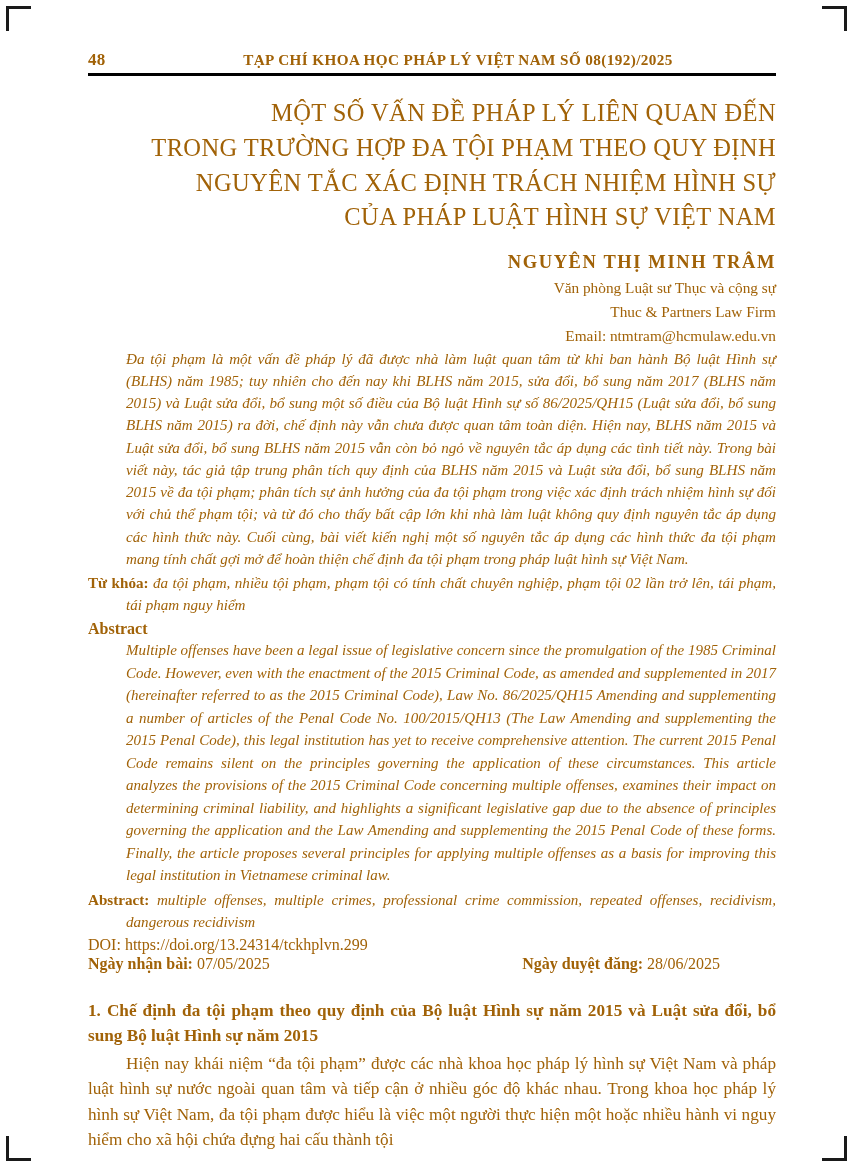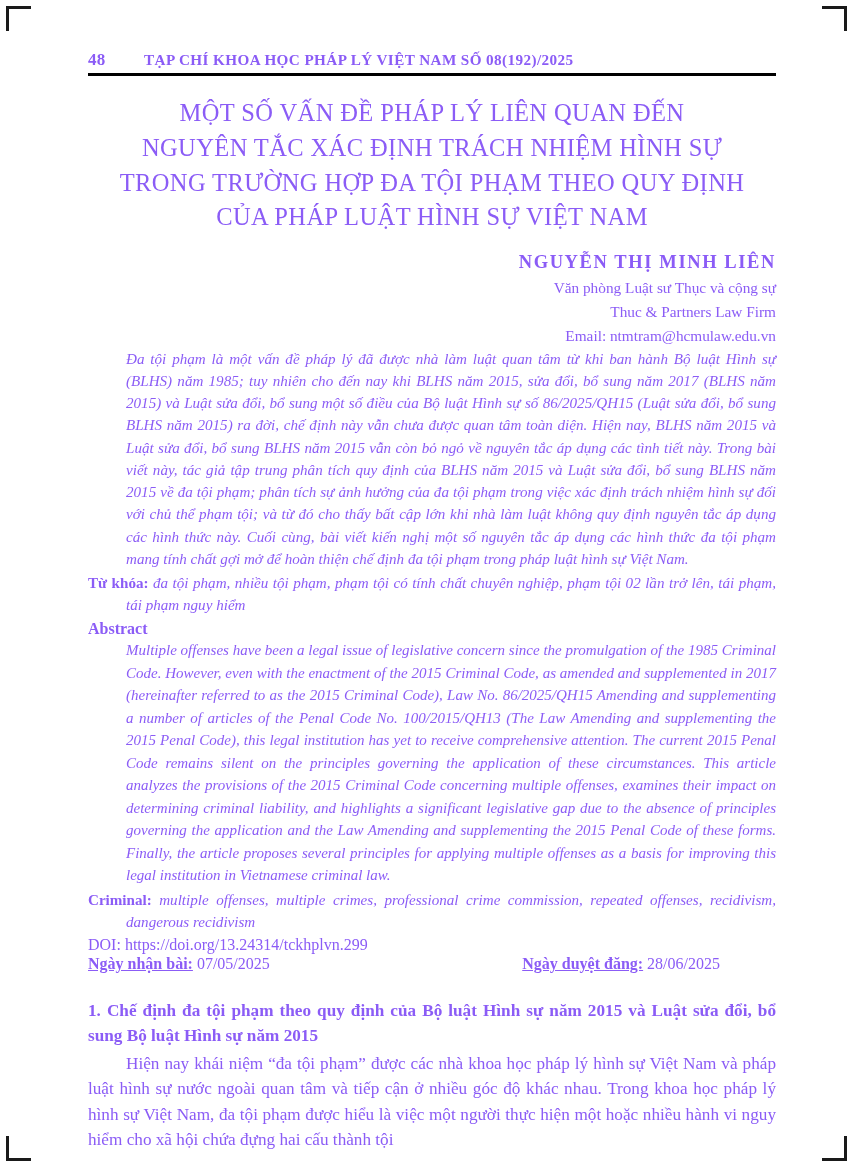--- a/index.html
+++ b/index.html
@@ -7,21 +7,21 @@
     padding: 0;
     background: #ffffff;
   }
   .page {
     position: relative;
     width: 853px;
     height: 1167px;
     background: #ffffff;
     overflow: hidden;
     font-family: "Liberation Serif", "DejaVu Serif", serif;
-    color: #8b5cf6;
+    color: #a16207;
   }
 
   
   .crop {
     position: absolute;
     width: 22px;
     height: 22px;
   }
   .crop.tl { top: 6px;    left: 6px;    border-top: 3px solid #1a1a1a; border-left: 3px solid #1a1a1a; }
   .crop.tr { top: 6px;    right: 6px;   border-top: 3px solid #1a1a1a; border-right: 3px solid #1a1a1a; }
@@ -44,36 +44,36 @@
     letter-spacing: 0.2px;
   }
   .runhead .folio {
     font-weight: bold;
     font-size: 17px;
     width: 56px;
     flex: none;
   }
   .runhead .journal {
     flex: 1;
-    text-align: left;
+    text-align: center;
     font-weight: bold;
     font-size: 15.2px;
     letter-spacing: 0.4px;
     padding-right: 4px;
   }
   .rule {
     margin-top: 3px;
     border-bottom: 3.2px solid #000;
     width: 100%;
   }
 
   
   .title {
     margin-top: 20px;
-    text-align: center;
+    text-align: right;
     font-size: 24.5px;
     line-height: 1.42;
     letter-spacing: 0.4px;
   }
   .title .ln { display: block; white-space: nowrap; }
 
   
   .author-block {
     margin-top: 14px;
     text-align: right;
@@ -128,21 +128,21 @@
     font-size: 16px;
     margin-top: 3px;
   }
   .dates {
     display: flex;
     font-size: 16px;
     margin-top: 1px;
   }
   .dates .left { flex: none; }
   .dates .right { margin-left: auto; padding-right: 56px; }
-  .dates .lbl { font-weight: bold; text-decoration: underline; }
+  .dates .lbl { font-weight: bold; }
 
   
   .head1 {
     font-weight: bold;
     font-size: 17.2px;
     line-height: 1.45;
     margin-top: 26px;
     text-align: justify;
   }
   .body-p {
@@ -167,44 +167,44 @@
   <div class="content">
 
     <div class="runhead">
       <span class="folio">48</span>
       <span class="journal">TẠP CHÍ KHOA HỌC PHÁP LÝ VIỆT NAM SỐ 08(192)/2025</span>
     </div>
     <div class="rule"></div>
 
     <div class="title">
       <span class="ln">MỘT SỐ VẤN ĐỀ PHÁP LÝ LIÊN QUAN ĐẾN</span>
+      <span class="ln">TRONG TRƯỜNG HỢP ĐA TỘI PHẠM THEO QUY ĐỊNH</span>
       <span class="ln">NGUYÊN TẮC XÁC ĐỊNH TRÁCH NHIỆM HÌNH SỰ</span>
-      <span class="ln">TRONG TRƯỜNG HỢP ĐA TỘI PHẠM THEO QUY ĐỊNH</span>
       <span class="ln">CỦA PHÁP LUẬT HÌNH SỰ VIỆT NAM</span>
     </div>
 
     <div class="author-block">
-      <div class="author-name">NGUYỄN THỊ MINH LIÊN</div>
+      <div class="author-name">NGUYÊN THỊ MINH TRÂM</div>
       <div class="author-aff">Văn phòng Luật sư Thục và cộng sự</div>
       <div class="author-aff">Thuc &amp; Partners Law Firm</div>
       <div class="author-aff">Email: ntmtram@hcmulaw.edu.vn</div>
     </div>
 
     <div class="abs">Đa tội phạm là một vấn đề pháp lý đã được nhà làm luật quan tâm từ khi ban hành Bộ luật Hình sự (BLHS) năm 1985; tuy nhiên cho đến nay khi BLHS năm 2015, sửa đổi, bổ sung năm 2017 (BLHS năm 2015) và Luật sửa đổi, bổ sung một số điều của Bộ luật Hình sự số 86/2025/QH15 (Luật sửa đổi, bổ sung BLHS năm 2015) ra đời, chế định này vẫn chưa được quan tâm toàn diện. Hiện nay, BLHS năm 2015 và Luật sửa đổi, bổ sung BLHS năm 2015 vẫn còn bỏ ngỏ về nguyên tắc áp dụng các tình tiết này. Trong bài viết này, tác giả tập trung phân tích quy định của BLHS năm 2015 và Luật sửa đổi, bổ sung BLHS năm 2015 về đa tội phạm; phân tích sự ảnh hưởng của đa tội phạm trong việc xác định trách nhiệm hình sự đối với chủ thể phạm tội; và từ đó cho thấy bất cập lớn khi nhà làm luật không quy định nguyên tắc áp dụng các hình thức này. Cuối cùng, bài viết kiến nghị một số nguyên tắc áp dụng các hình thức đa tội phạm mang tính chất gợi mở để hoàn thiện chế định đa tội phạm trong pháp luật hình sự Việt Nam.</div>
 
     <div class="kw">
       <span class="lbl">Từ khóa:</span>
       <span class="val">đa tội phạm, nhiều tội phạm, phạm tội có tính chất chuyên nghiệp, phạm tội 02 lần trở lên, tái phạm, tái phạm nguy hiểm</span>
     </div>
 
     <div class="sec-label tight">Abstract</div>
     <div class="abs en">Multiple offenses have been a legal issue of legislative concern since the promulgation of the 1985 Criminal Code. However, even with the enactment of the 2015 Criminal Code, as amended and supplemented in 2017 (hereinafter referred to as the 2015 Criminal Code), Law No. 86/2025/QH15 Amending and supplementing a number of articles of the Penal Code No. 100/2015/QH13 (The Law Amending and supplementing the 2015 Penal Code), this legal institution has yet to receive comprehensive attention. The current 2015 Penal Code remains silent on the principles governing the application of these circumstances. This article analyzes the provisions of the 2015 Criminal Code concerning multiple offenses, examines their impact on determining criminal liability, and highlights a significant legislative gap due to the absence of principles governing the application and the Law Amending and supplementing the 2015 Penal Code of these forms. Finally, the article proposes several principles for applying multiple offenses as a basis for improving this legal institution in Vietnamese criminal law.</div>
 
     <div class="kw">
-      <span class="lbl">Criminal:</span>
+      <span class="lbl">Abstract:</span>
       <span class="val">multiple offenses, multiple crimes, professional crime commission, repeated offenses, recidivism, dangerous recidivism</span>
     </div>
 
     <div class="doi">DOI: https://doi.org/13.24314/tckhplvn.299</div>
 
     <div class="dates">
       <span class="left">
         <span class="lbl">Ngày nhận bài:</span>
         <span>07/05/2025</span>
       </span>

